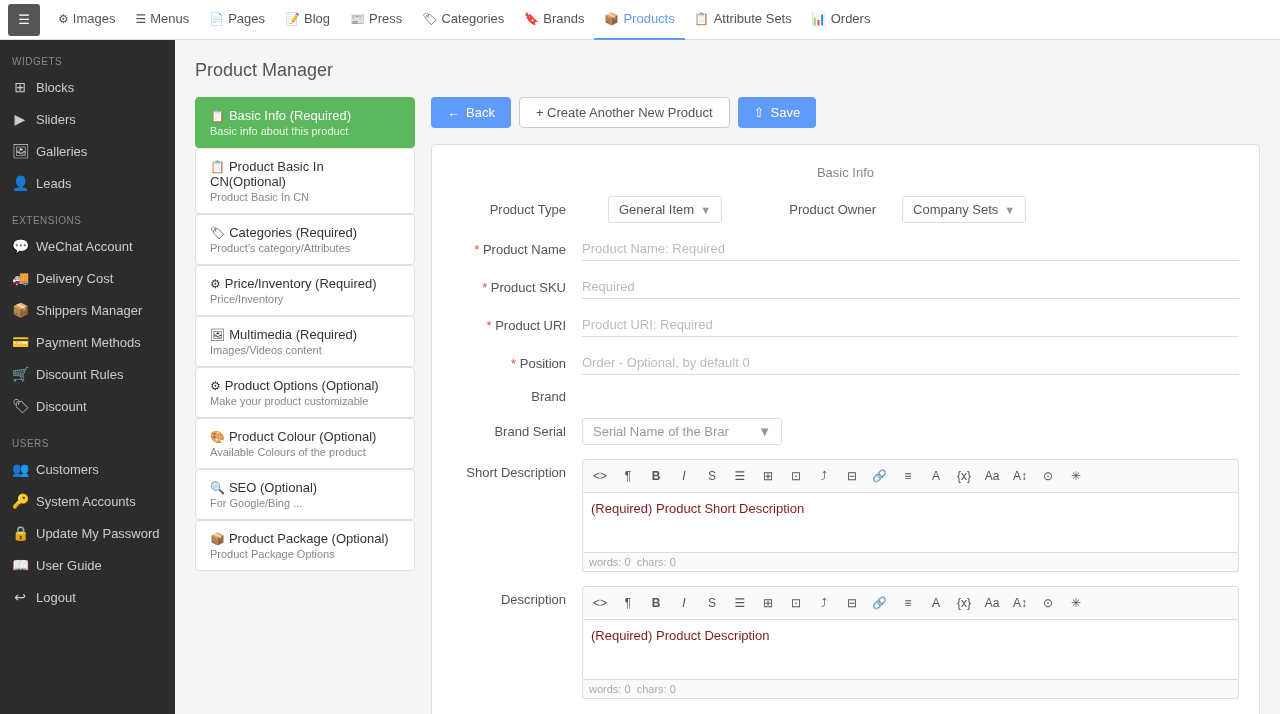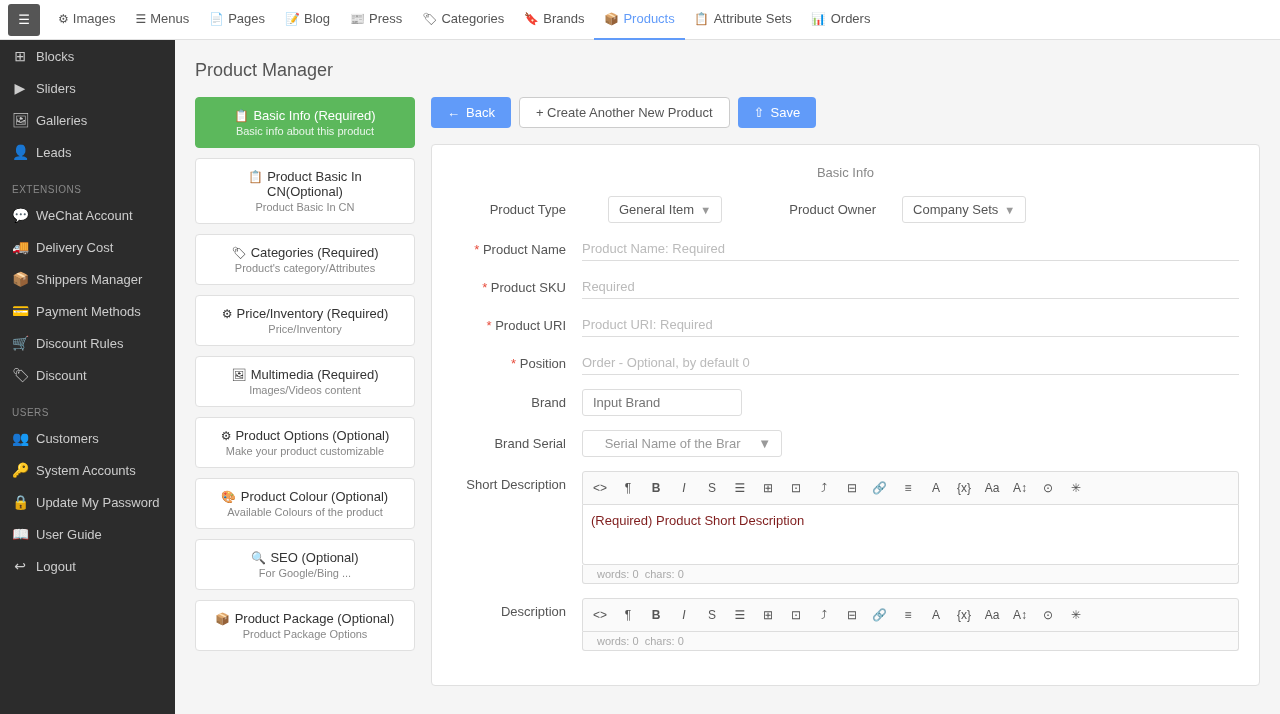--- a/index.html
+++ b/index.html
@@ -24,21 +24,21 @@
     
     .main { flex: 1; overflow-y: auto; padding: 20px; }
 
     
     .page-title { font-size: 18px; color: #555; margin-bottom: 16px; font-weight: 400; }
 
     .content-area { display: flex; gap: 16px; }
 
     
     .left-panel { width: 220px; flex-shrink: 0; }
-    .section-card { border: 1px solid #e0e0e0; border-radius: 4px; margin-bottom: 10px; background: #fff; cursor: pointer; text-align: center; }
+    .section-card { border: 1px solid #e0e0e0; border-radius: 4px; background: #fff; cursor: pointer; }
     .section-card.active { background: #5cb85c; border-color: #5cb85c; }
     .section-card-inner { padding: 10px 14px; }
     .section-card-title { font-size: 13px; font-weight: 500; color: #333; }
     .section-card.active .section-card-title { color: #fff; }
     .section-card-sub { font-size: 11px; color: #888; margin-top: 2px; }
     .section-card.active .section-card-sub { color: #e8f5e9; }
     .section-icon { font-size: 12px; margin-right: 4px; }
 
     
     .right-panel { flex: 1; }
@@ -62,24 +62,24 @@
     .form-select { display: flex; align-items: center; gap: 6px; border: 1px solid #ddd; border-radius: 3px; padding: 5px 10px; font-size: 13px; color: #555; background: #fff; cursor: pointer; }
     .form-select-arrow { color: #999; font-size: 11px; }
 
     .two-col { display: flex; gap: 20px; }
 
     
     .rte-toolbar { display: flex; flex-wrap: wrap; gap: 2px; padding: 4px; border: 1px solid #ddd; border-radius: 3px 3px 0 0; background: #fafafa; }
     .rte-btn { width: 26px; height: 24px; display: inline-flex; align-items: center; justify-content: center; font-size: 12px; cursor: pointer; color: #555; border: 1px solid transparent; border-radius: 2px; }
     .rte-area { border: 1px solid #ddd; border-top: none; border-radius: 0 0 3px 3px; min-height: 60px; background: #fff; }
     .rte-placeholder { color: #7f1d1d; font-size: 13px; padding: 8px; }
-    .rte-wordcount { font-size: 11px; color: #aaa; padding: 3px 14px; background: #fafafa; border: 1px solid #ddd; border-top: none; border-radius: 0 0 3px 3px; }
+    .rte-wordcount { font-size: 11px; color: #aaa; padding: 3px 6px; background: #fafafa; border: 1px solid #ddd; border-top: none; border-radius: 0 0 3px 3px; }
 
     .brand-input { border: 1px solid #ddd; border-radius: 3px; padding: 5px 10px; font-size: 13px; color: #999; width: 160px; }
-    .brand-serial { display: flex; align-items: center; border: 1px solid #ddd; border-radius: 3px; padding: 5px 10px; font-size: 13px; color: #999; width: 200px; gap: 6px; text-align: center; }
+    .brand-serial { display: flex; align-items: center; border: 1px solid #ddd; border-radius: 3px; padding: 5px 10px; font-size: 13px; color: #999; width: 200px; gap: 6px; }
   </style>
 </head>
 <body>
 
 <nav class="top-nav">
   <div class="hamburger">☰</div>
   <div id="nav-items-container" style="display: flex;">
       <div class="nav-item">
         <span class="nav-icon">⚙</span>
         <span>Images</span>
@@ -119,20 +119,21 @@
       <div class="nav-item">
         <span class="nav-icon">📊</span>
         <span>Orders</span>
       </div>
     </div>
 </nav>
 
 <div class="layout">
 
   <aside class="sidebar">
+    <div class="sidebar-section">WIDGETS</div>
     <div id="sidebar-widgets">
         <div class="sidebar-item">
           <span class="sidebar-icon">⊞</span>
           <span>Blocks</span>
         </div>
         <div class="sidebar-item">
           <span class="sidebar-icon">▶</span>
           <span>Sliders</span>
         </div>
         <div class="sidebar-item">
@@ -300,21 +301,20 @@
             <input class="form-control" placeholder="Product URI: Required" style="">
           </div>
 
           <div class="form-row">
             <span class="form-label required">Position</span>
             <input class="form-control" placeholder="Order - Optional, by default 0" style="">
           </div>
 
           <div class="form-row">
             <span class="form-label">Brand</span>
-            <input class="brand-input" placeholder="Input Brand" style="">
           </div>
 
           <div class="form-row">
             <span class="form-label">Brand Serial</span>
             <div class="brand-serial">
               <span style="flex:1;">Serial Name of the Brar</span>
               <span>▼</span>
             </div>
           </div>
 
@@ -366,20 +366,23 @@
                   <div class="rte-btn" title="table">⊟</div>
                   <div class="rte-btn" title="link">🔗</div>
                   <div class="rte-btn" title="align">≡</div>
                   <div class="rte-btn" title="font-color">A</div>
                   <div class="rte-btn" title="variable">{x}</div>
                   <div class="rte-btn" title="font-size">Aa</div>
                   <div class="rte-btn" title="line-height">A↕</div>
                   <div class="rte-btn" title="insert">⊙</div>
                   <div class="rte-btn" title="special">✳</div>
                 </div>
+              <div class="rte-area">
+                <div class="rte-placeholder">(Required) Product Description</div>
+              </div>
               <div class="rte-wordcount">
                 <span>words: 0</span>&nbsp;&nbsp;<span>chars: 0</span>
               </div>
             </div>
           </div>
 
         </div>
       </div>
     </div>
   </main>

